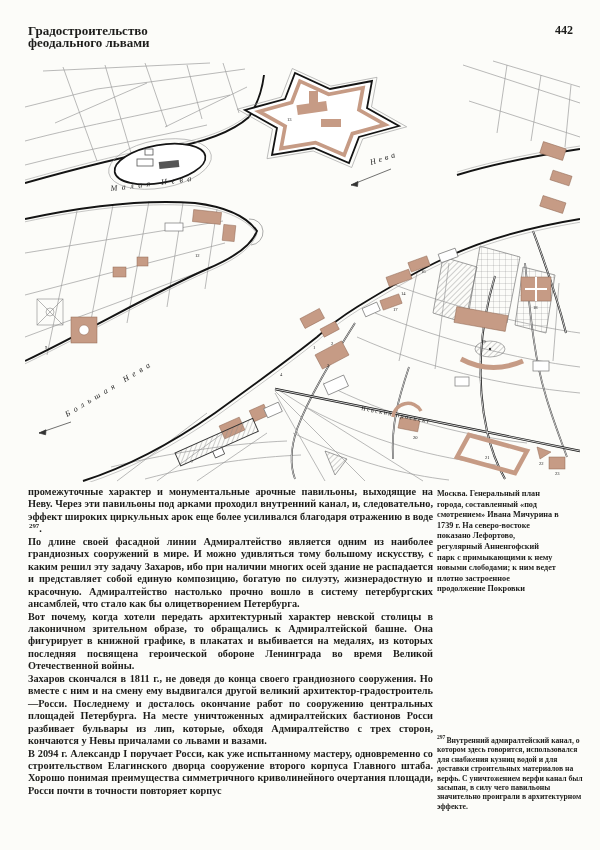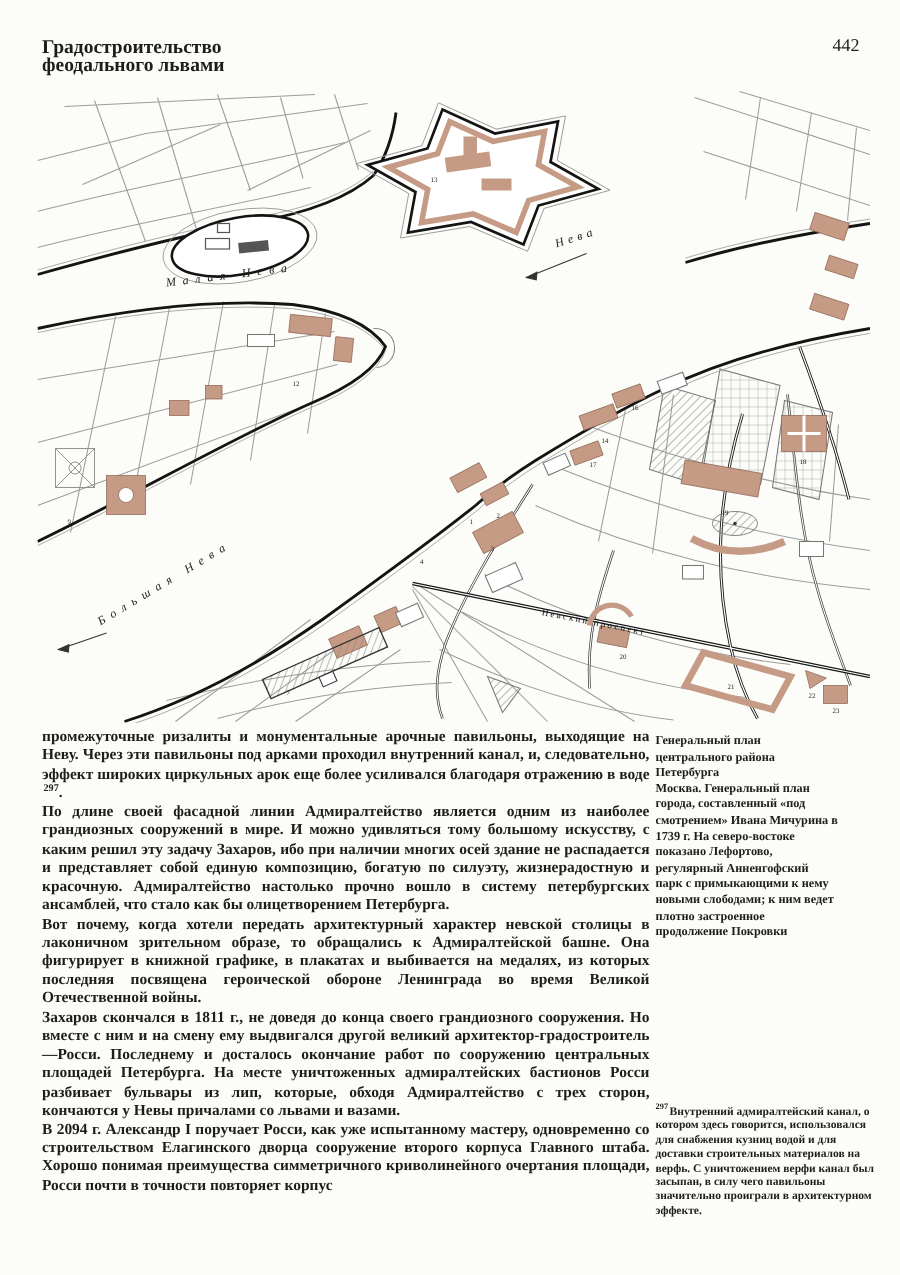--- a/index.html
+++ b/index.html
@@ -7,21 +7,21 @@
     width:600px;height:850px;position:relative;overflow:hidden;
     background:#fcfcf9;color:#1d1d1b;
     font-family:"Liberation Serif", serif;
   }
   .running-head{
     position:absolute;left:28px;top:25px;
     font-size:13px;line-height:11.5px;font-weight:600;
   }
   .page-number{
     position:absolute;right:27px;top:23px;
-    font-size:12px;font-weight:400;
+    font-size:12px;font-weight:700;
   }
   .map-figure{position:absolute;left:25px;top:60px;width:555px;height:422px;}
   .body-text{
     position:absolute;left:28px;top:486px;width:405px;
     font-size:10.3px;line-height:12.45px;font-weight:600;
     text-align:justify;
   }
   .body-text p{margin:0;}
   .body-text sup{font-size:6.8px;line-height:0;vertical-align:super;margin-left:1px;}
   .side-caption{
@@ -248,28 +248,27 @@
     <text x="456" y="282">19</text>
     <text x="388" y="378">20</text>
     <text x="460" y="398">21</text>
     <text x="514" y="404">22</text>
     <text x="530" y="414">23</text>
   </g>
 </svg>
 </div>
 
 <div class="body-text">
-  <p><span>промежуточные ризалиты и монументальные арочные павильоны, выходящие на Неву. Через эти павильоны под арками проходил внутренний канал, и, следовательно, эффект широких циркульных арок еще более усиливался благодаря отражению в воде</span>
+  <p><span>промежуточные характер и монументальные арочные павильоны, выходящие на Неву. Через эти павильоны под арками проходил внутренний канал, и, следовательно, эффект широких циркульных арок еще более усиливался благодаря отражению в воде</span>
 <sup>297</sup><span>.</span></p>
   <p>По длине своей фасадной линии Адмиралтейство является одним из наиболее грандиозных сооружений в мире. И можно удивляться тому большому искусству, с каким решил эту задачу Захаров, ибо при наличии многих осей здание не распадается и представляет собой единую композицию, богатую по силуэту, жизнерадостную и красочную. Адмиралтейство настолько прочно вошло в систему петербургских ансамблей, что стало как бы олицетворением Петербурга.</p>
   <p>Вот почему, когда хотели передать архитектурный характер невской столицы в лаконичном зрительном образе, то обращались к Адмиралтейской башне. Она фигурирует в книжной графике, в плакатах и выбивается на медалях, из которых последняя посвящена героической обороне Ленинграда во время Великой Отечественной войны.</p>
   <p>Захаров скончался в 1811 г., не доведя до конца своего грандиозного сооружения. Но вместе с ним и на смену ему выдвигался другой великий архитектор-градостроитель—Росси. Последнему и досталось окончание работ по сооружению центральных площадей Петербурга. На месте уничтоженных адмиралтейских бастионов Росси разбивает бульвары из лип, которые, обходя Адмиралтейство с трех сторон, кончаются у Невы причалами со львами и вазами.</p>
   <p>В 2094 г. Александр I поручает Росси, как уже испытанному мастеру, одновременно со строительством Елагинского дворца сооружение второго корпуса Главного штаба. Хорошо понимая преимущества симметричного криволинейного очертания площади, Росси почти в точности повторяет корпус</p>
 </div>
 
 <div class="side-caption">
-  <div class="title">Генеральный план центрального района Петербурга</div>
   <div class="note">Москва. Генеральный план города, составленный «под смотрением» Ивана Мичурина в 1739 г. На северо-востоке показано Лефортово, регулярный Анненгофский парк с примыкающими к нему новыми слободами; к ним ведет плотно застроенное продолжение Покровки</div>
 </div>
 
 <div class="footnote">
   <sup>297</sup><span>Внутренний адмиралтейский канал, о котором здесь говорится, использовался для снабжения кузниц водой и для доставки строительных материалов на верфь. С уничтожением верфи канал был засыпан, в силу чего павильоны значительно проиграли в архитектурном эффекте.</span>
 </div>
 
 </body></html>

